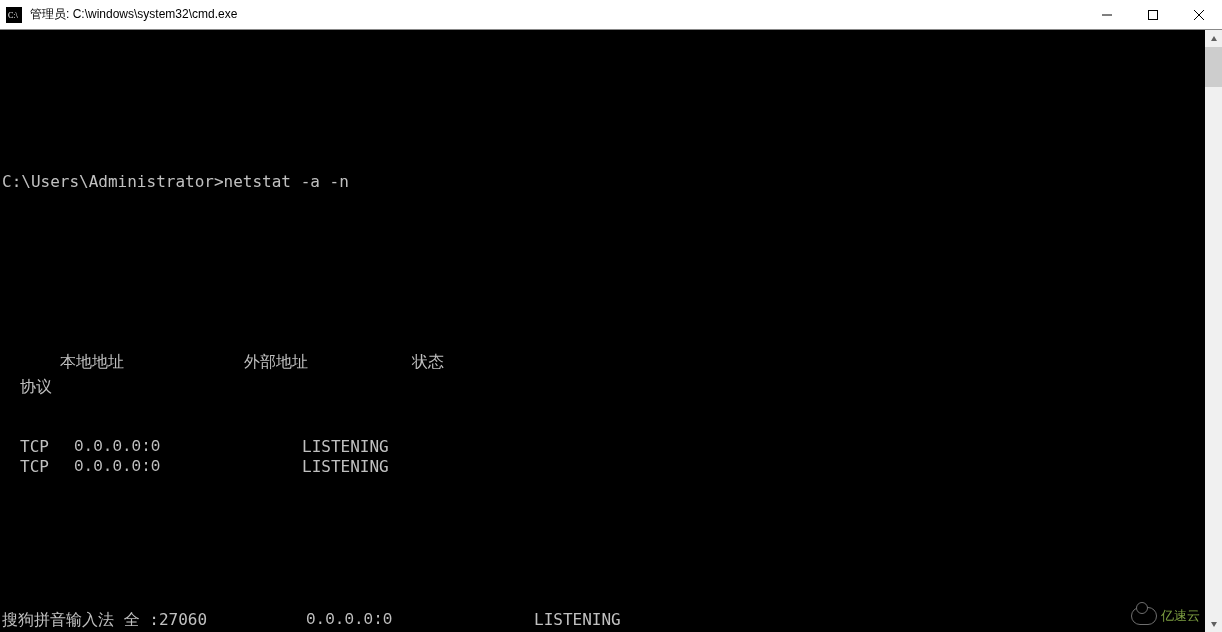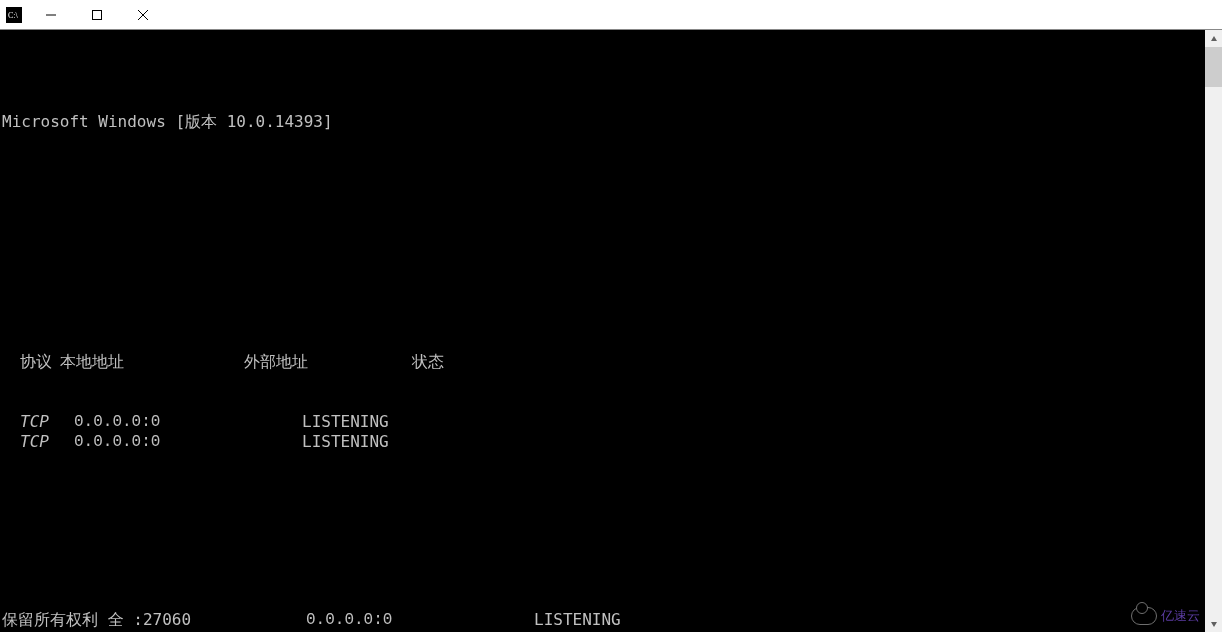--- a/index.html
+++ b/index.html
@@ -63,38 +63,38 @@
     height: 17px; width: 17px;
     background: #f0f0f0;
     display: flex; align-items: center; justify-content: center;
   }
   .sb-btn svg { width: 8px; height: 8px; fill: #606060; }
   .sb-track { flex: 1; background: #f0f0f0; position: relative; }
   .sb-thumb { position: absolute; left: 0; width: 100%; top: 0; height: 40px; background: #cdcdcd; }
   .prompt-line { display: flex; }
   .conn-header { display: flex; }
   .conn-row { display: flex; }
-  .col-proto { width: 72px; padding-left: 18px; font-style: italic; }
+  .col-proto { width: 72px; padding-left: 18px; }
   .col-local { width: 232px; }
   .col-foreign { width: 228px; font-family: Liberation Mono, monospace; }
   .col-state { }
-  .hdr-proto { padding-left: 18px; width: 58px; }
+  .hdr-proto { padding-left: 18px; width: 58px; margin-top: 25px; }
   .hdr-local { width: 184px; }
   .hdr-foreign { width: 168px; }
   .ime-bar {
     position: absolute;
     left: 2px; bottom: 2px;
     color: #c0c0c0;
   }
   .watermark {
     position: absolute;
     right: 22px; bottom: 6px;
     opacity: 0.65;
     display: flex; align-items: center;
-    color: #8b5cf6;
+    color: #bef264;
     font-family: "Segoe UI", sans-serif;
     font-size: 13px;
     gap: 4px;
   }
   .watermark .cloud {
     width: 26px; height: 18px;
     border: 1.5px solid #aaa;
     border-radius: 10px;
     position: relative;
   }
@@ -107,20 +107,21 @@
 </head>
 <body>
 
 <div class="titlebar">
   <span class="titlebar-icon">
     <svg viewBox="0 0 14 14">
         <rect x="0" y="0" width="14" height="14" fill="#000"></rect>
         <text x="1" y="10" font-size="8" fill="#fff" font-family="Consolas">C:\</text>
       </svg>
   </span>
+  <span class="titlebar-title">管理员: C:\windows\system32\cmd.exe</span>
   <div class="titlebar-controls">
     <div class="tbtn">
       <svg viewBox="0 0 10 10">
           <line x1="0" y1="5" x2="10" y2="5"></line>
         </svg>
     </div>
     <div class="tbtn">
       <svg viewBox="0 0 10 10">
           <rect x="0.5" y="0.5" width="9" height="9"></rect>
         </svg>
@@ -129,27 +130,27 @@
       <svg viewBox="0 0 10 10">
           <line x1="0" y1="0" x2="10" y2="10"></line>
           <line x1="10" y1="0" x2="0" y2="10"></line>
         </svg>
     </div>
   </div>
 </div>
 
 <div class="console">
   <div class="console-inner">
-    <div>Microsoft Windows [版本 10.0.14393]</div>
     <div>&nbsp;</div>
+    <div class="prompt-line"><span>C:\Users\Administrator&gt;</span><span>netstat -a -n</span></div>
     <div>&nbsp;</div>
     <div>&nbsp;</div>
     <div class="conn-header"><span class="hdr-proto">协议</span><span class="hdr-local">本地地址</span><span class="hdr-foreign">外部地址</span><span>状态</span></div>
     <div id="rows"><div class="conn-row"><span class="col-proto">TCP</span><span class="col-foreign">0.0.0.0:0</span><span class="col-state">LISTENING</span></div><div class="conn-row"><span class="col-proto">TCP</span><span class="col-foreign">0.0.0.0:0</span><span class="col-state">LISTENING</span></div></div>
-    <div class="conn-row ime-bar"><span style="width:304px">保留所有权利 全 :27060</span><span class="col-foreign">0.0.0.0:0</span><span class="col-state">LISTENING</span></div>
+    <div class="conn-row ime-bar"><span style="width:304px">搜狗拼音输入法 全 :27060</span><span class="col-foreign">0.0.0.0:0</span><span class="col-state">LISTENING</span></div>
   </div>
 
   <div class="scrollbar">
     <div class="sb-btn"><svg viewBox="0 0 8 8">
           <polygon points="4,1 7,6 1,6"></polygon>
         </svg></div>
     <div class="sb-track">
       <div class="sb-thumb"></div>
     </div>
     <div class="sb-btn"><svg viewBox="0 0 8 8">

